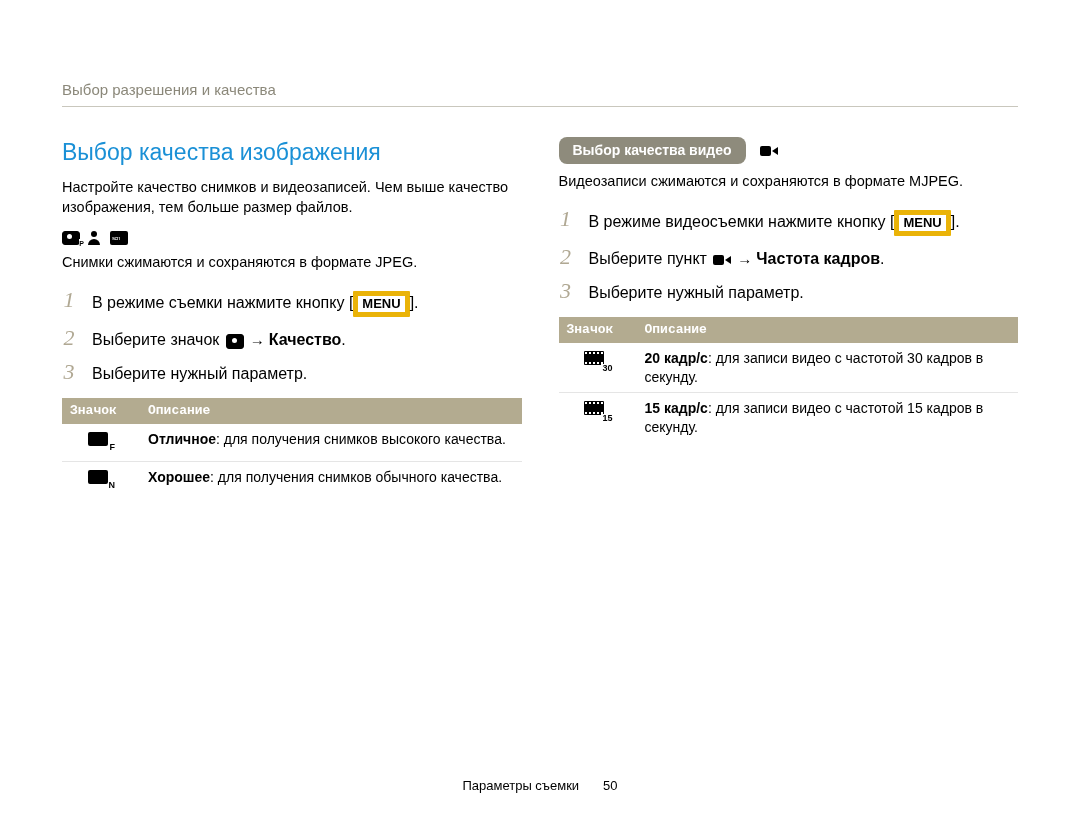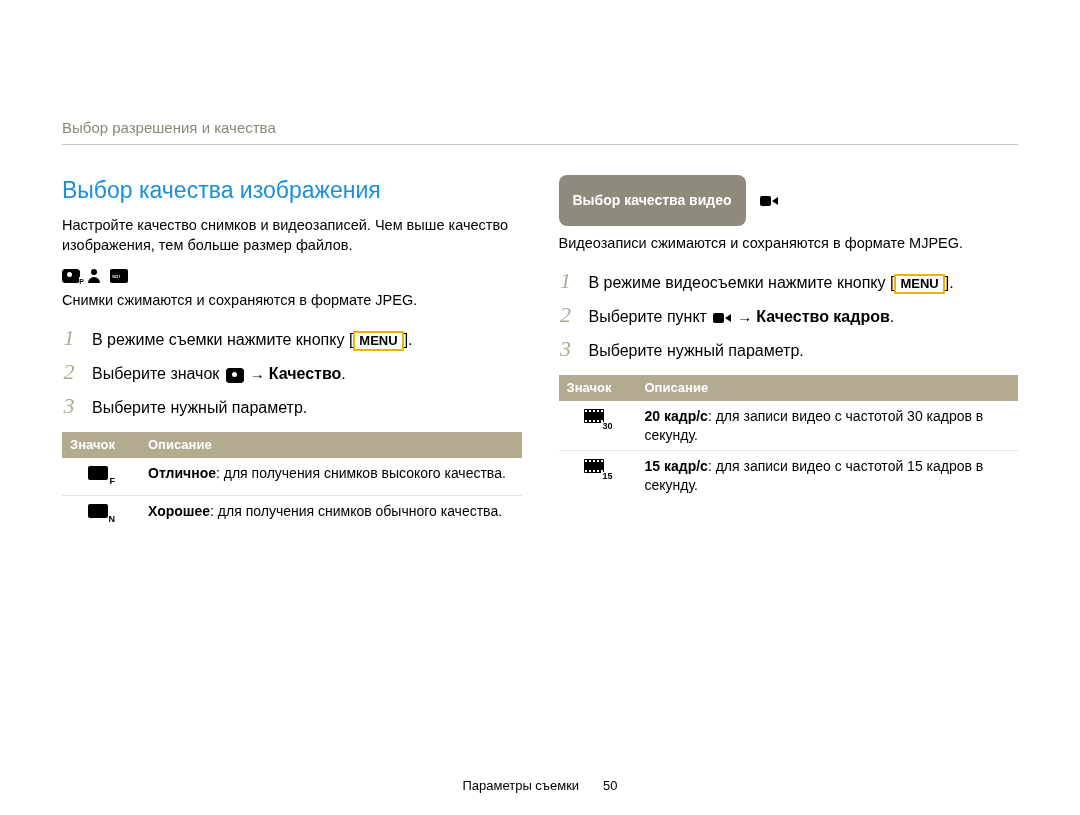--- a/index.html
+++ b/index.html
@@ -17,21 +17,20 @@
     padding: 80px 62px 0 62px;
     position: relative;
     height: 735px;
   }
   .header-path {
     color: #8b887a;
     font-size: 15px;
     padding-bottom: 6px;
     border-bottom: 1px solid #c9c7bd;
     margin-bottom: 30px;
-    margin-top: 38px;
   }
   .columns {
     display: flex;
     column-gap: 46px;
     gap: 37px;
   }
   .col {
     flex: 1;
     min-width: 0;
   }
@@ -48,21 +47,21 @@
     display: flex;
     align-items: center;
     gap: 14px;
     margin-bottom: 8px;
   }
   .pill {
     background: #8e8b7c;
     color: #fff;
     font-weight: bold;
     font-size: 14px;
-    padding: 16px 14px;
+    padding: 4px 14px;
     border-radius: 8px;
     white-space: nowrap;
   }
   .mode-icons {
     display: flex;
     gap: 6px;
     align-items: center;
   }
   .mode-icon {
     width: 18px;
@@ -171,21 +170,21 @@
     text-align:center;
     flex-shrink:0;
   }
   .step-text{
     padding-top:2px;
   }
   .step-text b{ font-weight:bold;}
 
   .menu-btn{
     display:inline-block;
-    border:2px solid #eab308;
+    border:5px solid #eab308;
     padding:0 4px;
     font-size:13px;
     font-weight:bold;
     line-height:1.25;
     vertical-align:baseline;
     border-radius:1px;
   }
 
   .inline-camera-icon{
     display:inline-block;
@@ -240,20 +239,21 @@
     width:100%;
     font-size:14px;
   }
   table.ref thead th{
     background:#b3ab90;
     color:#fff;
     font-weight:bold;
     text-align:left;
     padding:4px 8px;
     font-size:13px;
+    font-family:Liberation Mono, monospace;
   }
   table.ref thead th:first-child{
     width:62px;
   }
   table.ref tbody td{
     padding:6px 8px;
     vertical-align:top;
     border-bottom:1px solid #e5e5e5;
   }
   table.ref tbody tr:last-child td{
@@ -412,21 +412,21 @@
       <ol class="steps">
         <li>
           <span class="step-num">1</span>
           <span class="step-text">
             <span>В режиме видеосъемки нажмите кнопку </span>[<span class="menu-btn">MENU</span>]<span>.</span>
           </span>
         </li>
         <li>
           <span class="step-num">2</span>
           <span class="step-text">
-            <span>Выберите пункт </span><span class="inline-video-icon"></span><span class="arrow">→</span><b>Качество кадров</b><span>.</span>
+            <span>Выберите пункт </span><span class="inline-video-icon"></span><span class="arrow">→</span><b>Частота кадров</b><span>.</span>
           </span>
         </li>
         <li>
           <span class="step-num">3</span>
           <span class="step-text">Выберите нужный параметр.</span>
         </li>
       </ol>
 
       <table class="ref">
         <thead>

